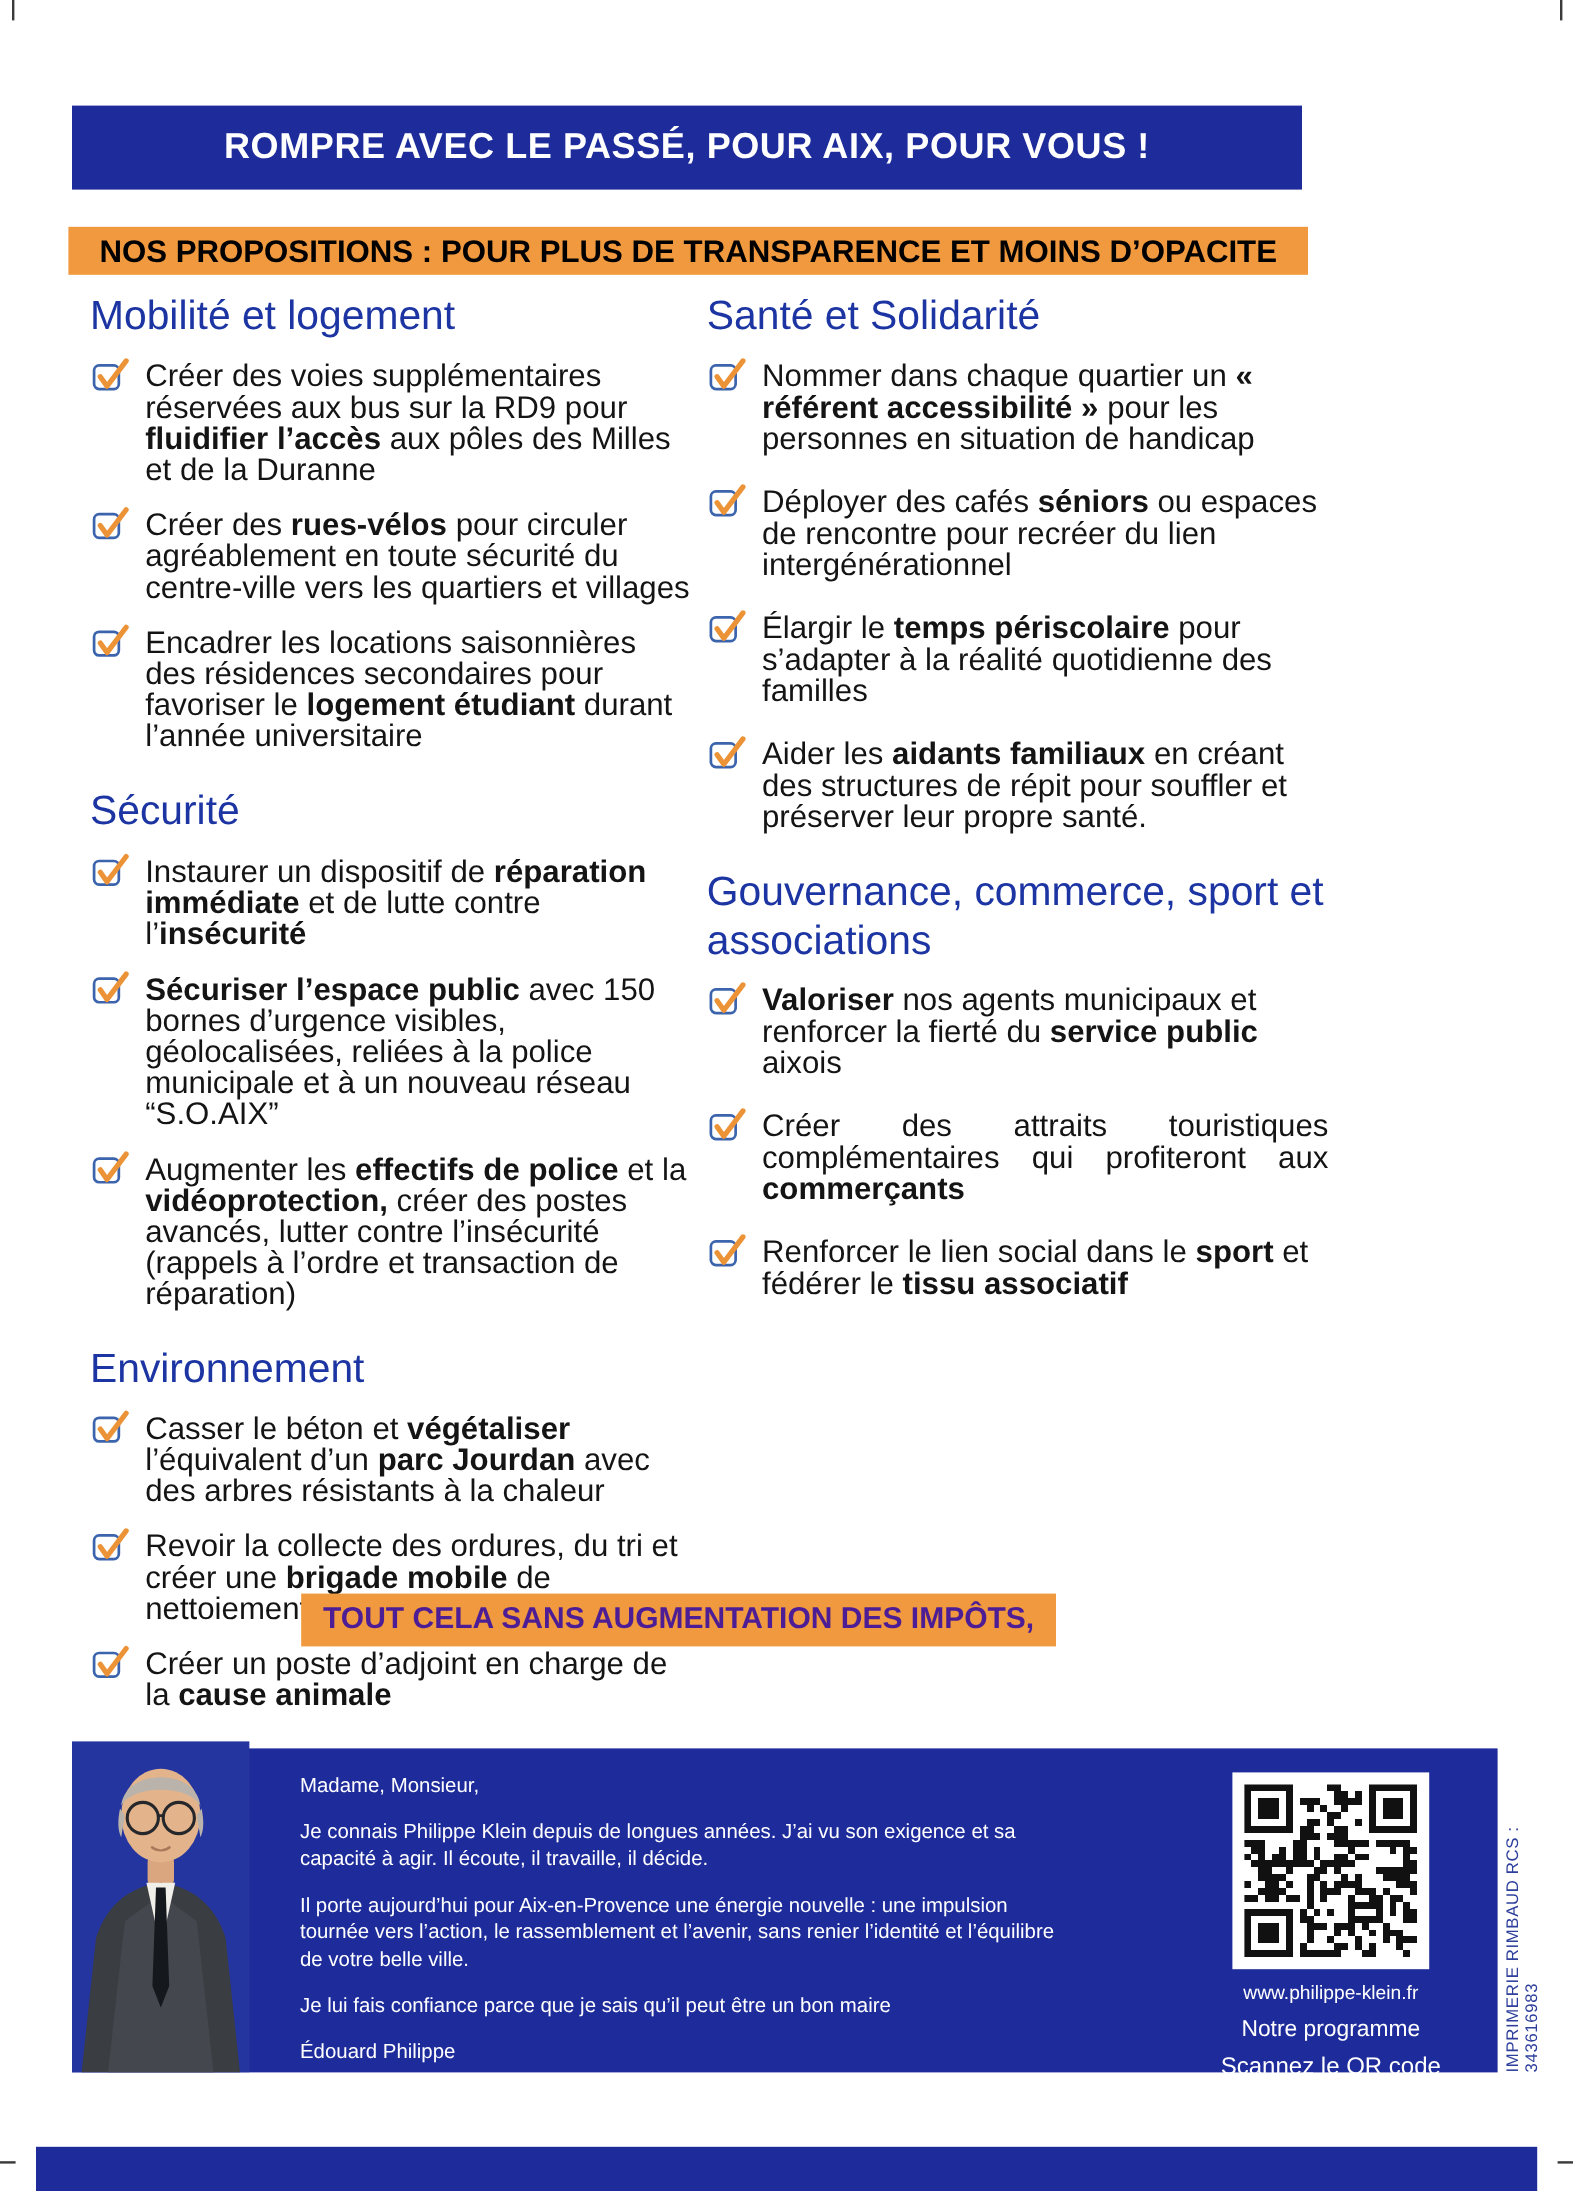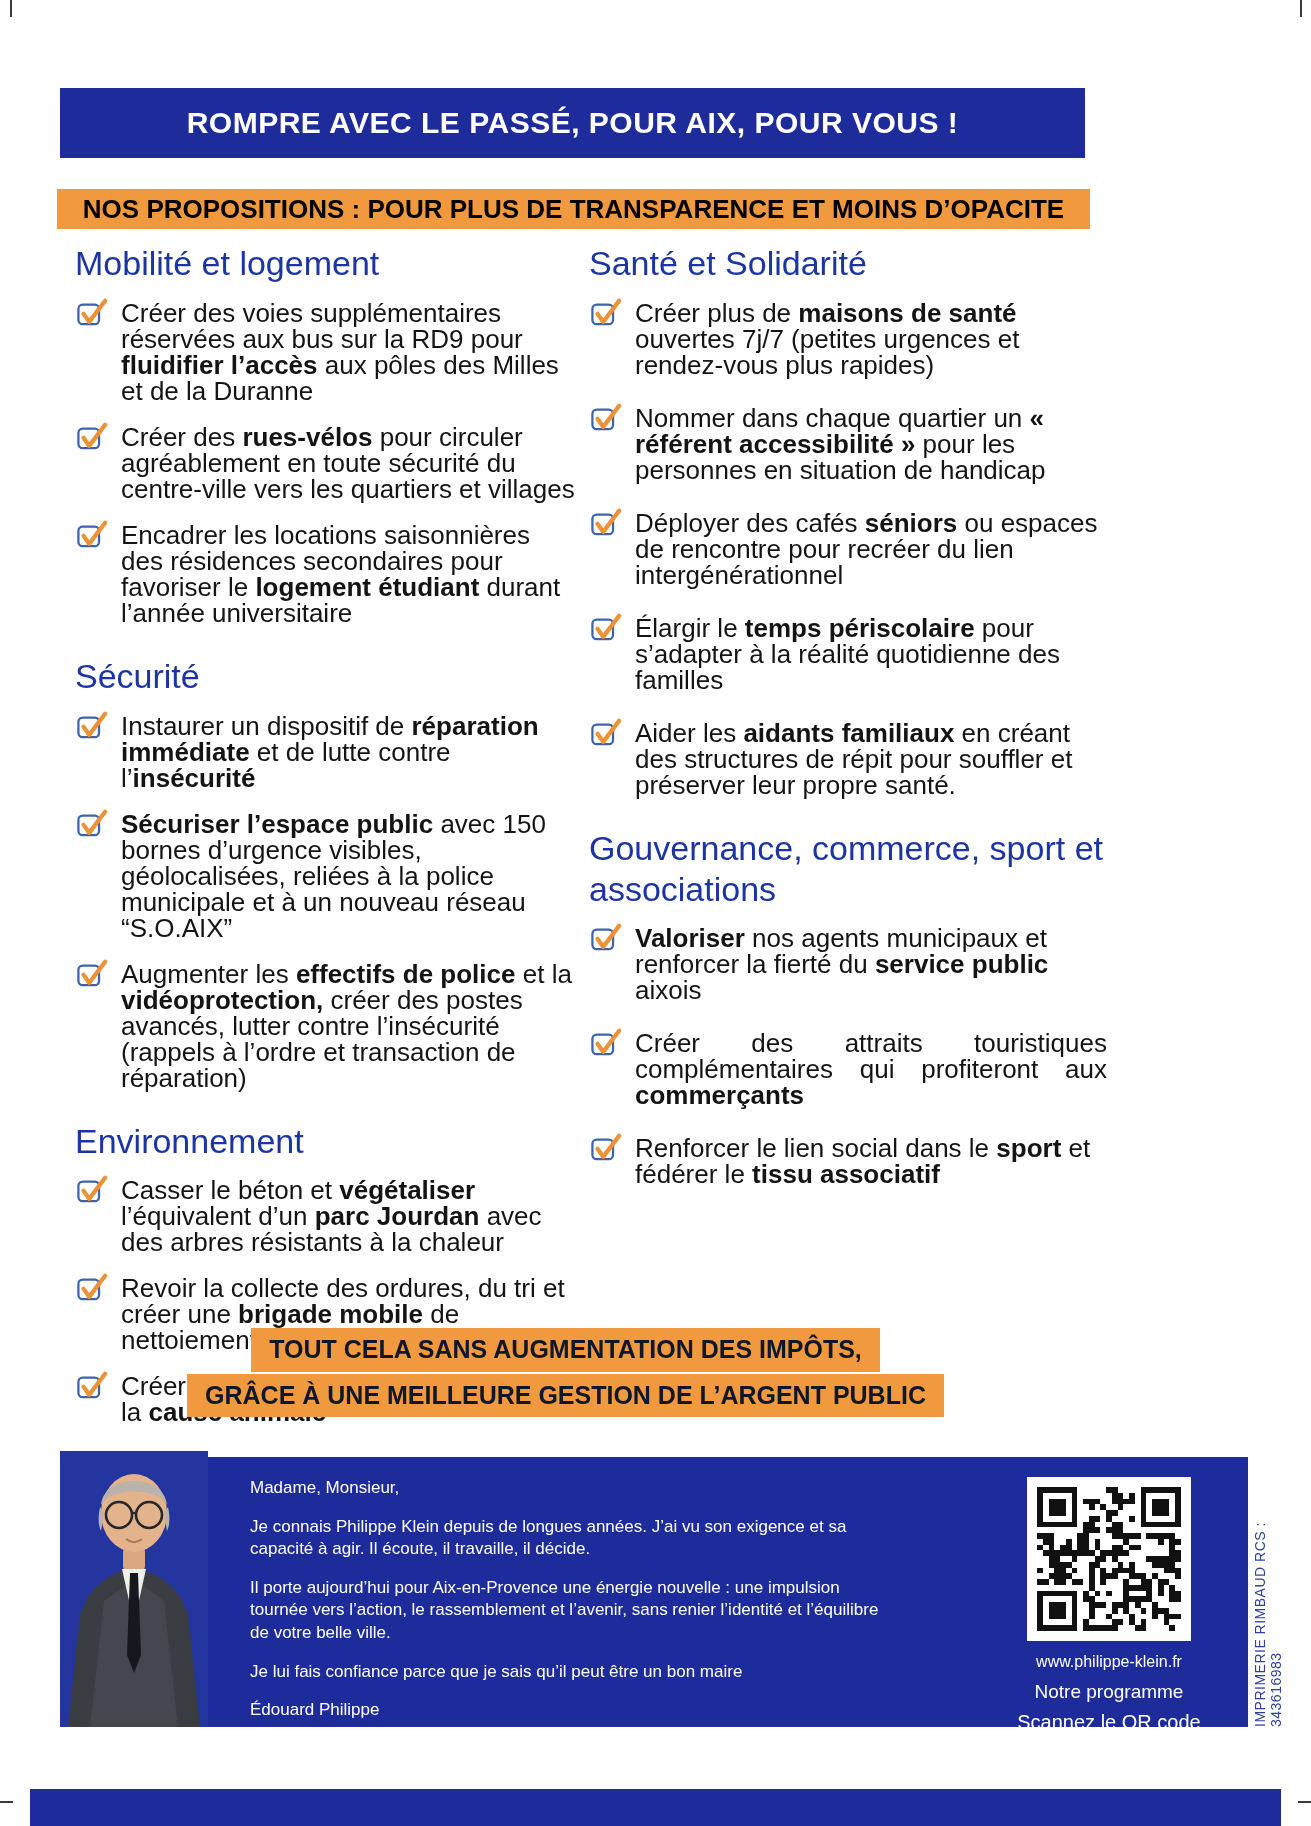--- a/index.html
+++ b/index.html
@@ -30,21 +30,21 @@
   .col .section-title:first-child{margin-top:0;}
   .item{display:flex;gap:12px;margin-bottom:20px;}
   .col-right .item{margin-bottom:27px;}
   .check{flex:0 0 34px;overflow:visible;margin-top:-3px;}
   .item-text{margin:0;font-size:26px;line-height:26px;color:#141414;}
   .item-text .b{font-weight:bold;}
   .item-text.justify{text-align:justify;}
 
   
   .tax-wrap{position:absolute;left:0;top:1328px;width:1131px;text-align:center;}
-  .tax-line{display:inline-block;background:#f0993e;color:#0f172a;font-weight:bold;
+  .tax-line{display:inline-block;background:#f0993e;color:#4c1d95;font-weight:bold;
       font-size:25px;padding:8px 18px;line-height:1.1;}
   .tax-wrap .row+.row{margin-top:2px;}
 
   
   .footer-box{position:absolute;left:60px;top:1457px;width:1188px;height:270px;background:#1e2c9b;}
   .portrait{position:absolute;left:0px;top:-6px;width:148px;height:276px;}
   .letter{position:absolute;left:190px;top:20px;width:640px;color:#fff;font-size:17px;line-height:1.33;}
   .letter p{margin:0 0 16px 0;}
   .letter p:last-child{margin-bottom:0;}
   .qr-block{position:absolute;left:934px;top:20px;width:230px;display:flex;flex-direction:column;align-items:center;color:#fff;}
@@ -147,27 +147,20 @@
           <p class="item-text"><span>Créer un poste d’adjoint en charge de la </span><span class="b">cause animale</span></p>
         </div>
       </div>
     <div class="col col-right">
         <h2 class="section-title">Santé et Solidarité</h2>
         <div class="item">
           <svg class="check" viewBox="0 0 34 32" width="34" height="30" aria-hidden="true">
             <rect x="2.5" y="8" width="22" height="21" rx="4.5" fill="#ffffff" stroke="#3c64ad" stroke-width="2.4"></rect>
             <path d="M8 18 L14 26.5 L31 4" fill="none" stroke="#eb9336" stroke-width="4.6" stroke-linecap="round" stroke-linejoin="round"></path>
           </svg>
-          <p class="item-text"><span>Créer plus de </span><span class="b">maisons de santé</span><span> ouvertes 7j/7 (petites urgences et rendez-vous plus rapides)</span></p>
-        </div>
-        <div class="item">
-          <svg class="check" viewBox="0 0 34 32" width="34" height="30" aria-hidden="true">
-            <rect x="2.5" y="8" width="22" height="21" rx="4.5" fill="#ffffff" stroke="#3c64ad" stroke-width="2.4"></rect>
-            <path d="M8 18 L14 26.5 L31 4" fill="none" stroke="#eb9336" stroke-width="4.6" stroke-linecap="round" stroke-linejoin="round"></path>
-          </svg>
           <p class="item-text"><span>Nommer dans chaque quartier un </span><span class="b">« référent accessibilité »</span><span> pour les personnes en situation de handicap</span></p>
         </div>
         <div class="item">
           <svg class="check" viewBox="0 0 34 32" width="34" height="30" aria-hidden="true">
             <rect x="2.5" y="8" width="22" height="21" rx="4.5" fill="#ffffff" stroke="#3c64ad" stroke-width="2.4"></rect>
             <path d="M8 18 L14 26.5 L31 4" fill="none" stroke="#eb9336" stroke-width="4.6" stroke-linecap="round" stroke-linejoin="round"></path>
           </svg>
           <p class="item-text"><span>Déployer des cafés </span><span class="b">séniors</span><span> ou espaces de rencontre pour recréer du lien intergénérationnel</span></p>
         </div>
         <div class="item">
@@ -204,21 +197,20 @@
             <rect x="2.5" y="8" width="22" height="21" rx="4.5" fill="#ffffff" stroke="#3c64ad" stroke-width="2.4"></rect>
             <path d="M8 18 L14 26.5 L31 4" fill="none" stroke="#eb9336" stroke-width="4.6" stroke-linecap="round" stroke-linejoin="round"></path>
           </svg>
           <p class="item-text"><span>Renforcer le lien social dans le </span><span class="b">sport</span><span> et fédérer le </span><span class="b">tissu associatif</span></p>
         </div>
       </div>
   </div>
 
   <div class="tax-wrap">
     <div class="row"><span class="tax-line">TOUT CELA SANS AUGMENTATION DES IMPÔTS,</span></div>
-    <div class="row"><span class="tax-line">GRÂCE À UNE MEILLEURE GESTION DE L’ARGENT PUBLIC</span></div>
   </div>
 
   <div class="footer-box">
 
     <svg class="portrait" viewBox="0 0 148 276" aria-hidden="true">
       <rect width="148" height="276" fill="#24359f"></rect>
       <rect x="63" y="92" width="22" height="32" rx="9" fill="#d9a67f"></rect>
       <path d="M8 276 L20 164 C30 132 54 120 74 118 C94 120 118 132 128 164 L140 276 Z" fill="#3a3d42"></path>
       <path d="M30 276 L44 150 L74 128 L104 150 L118 276 Z" fill="#44474d"></path>
       <path d="M62 118 L74 172 L86 118 Z" fill="#f1efe9"></path>

